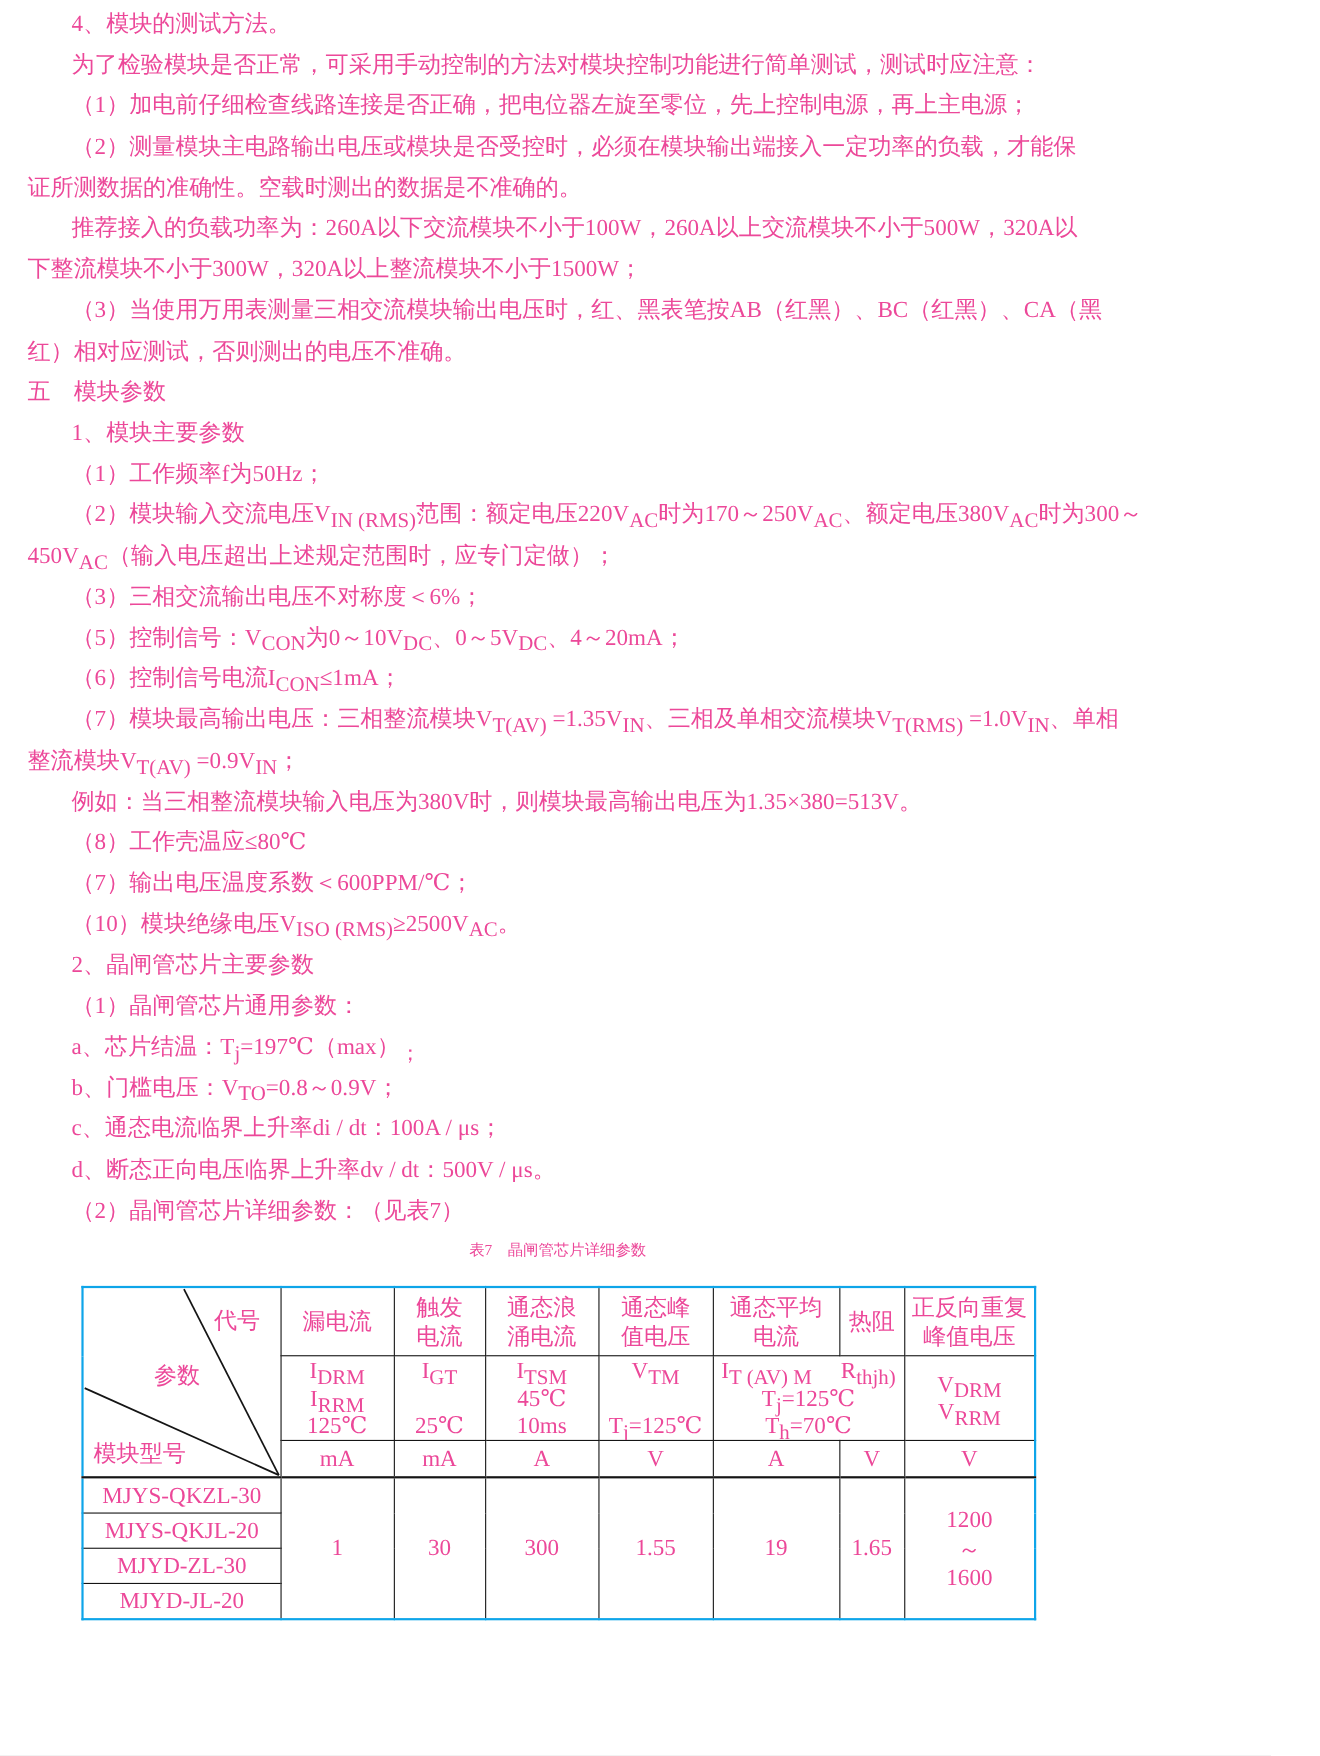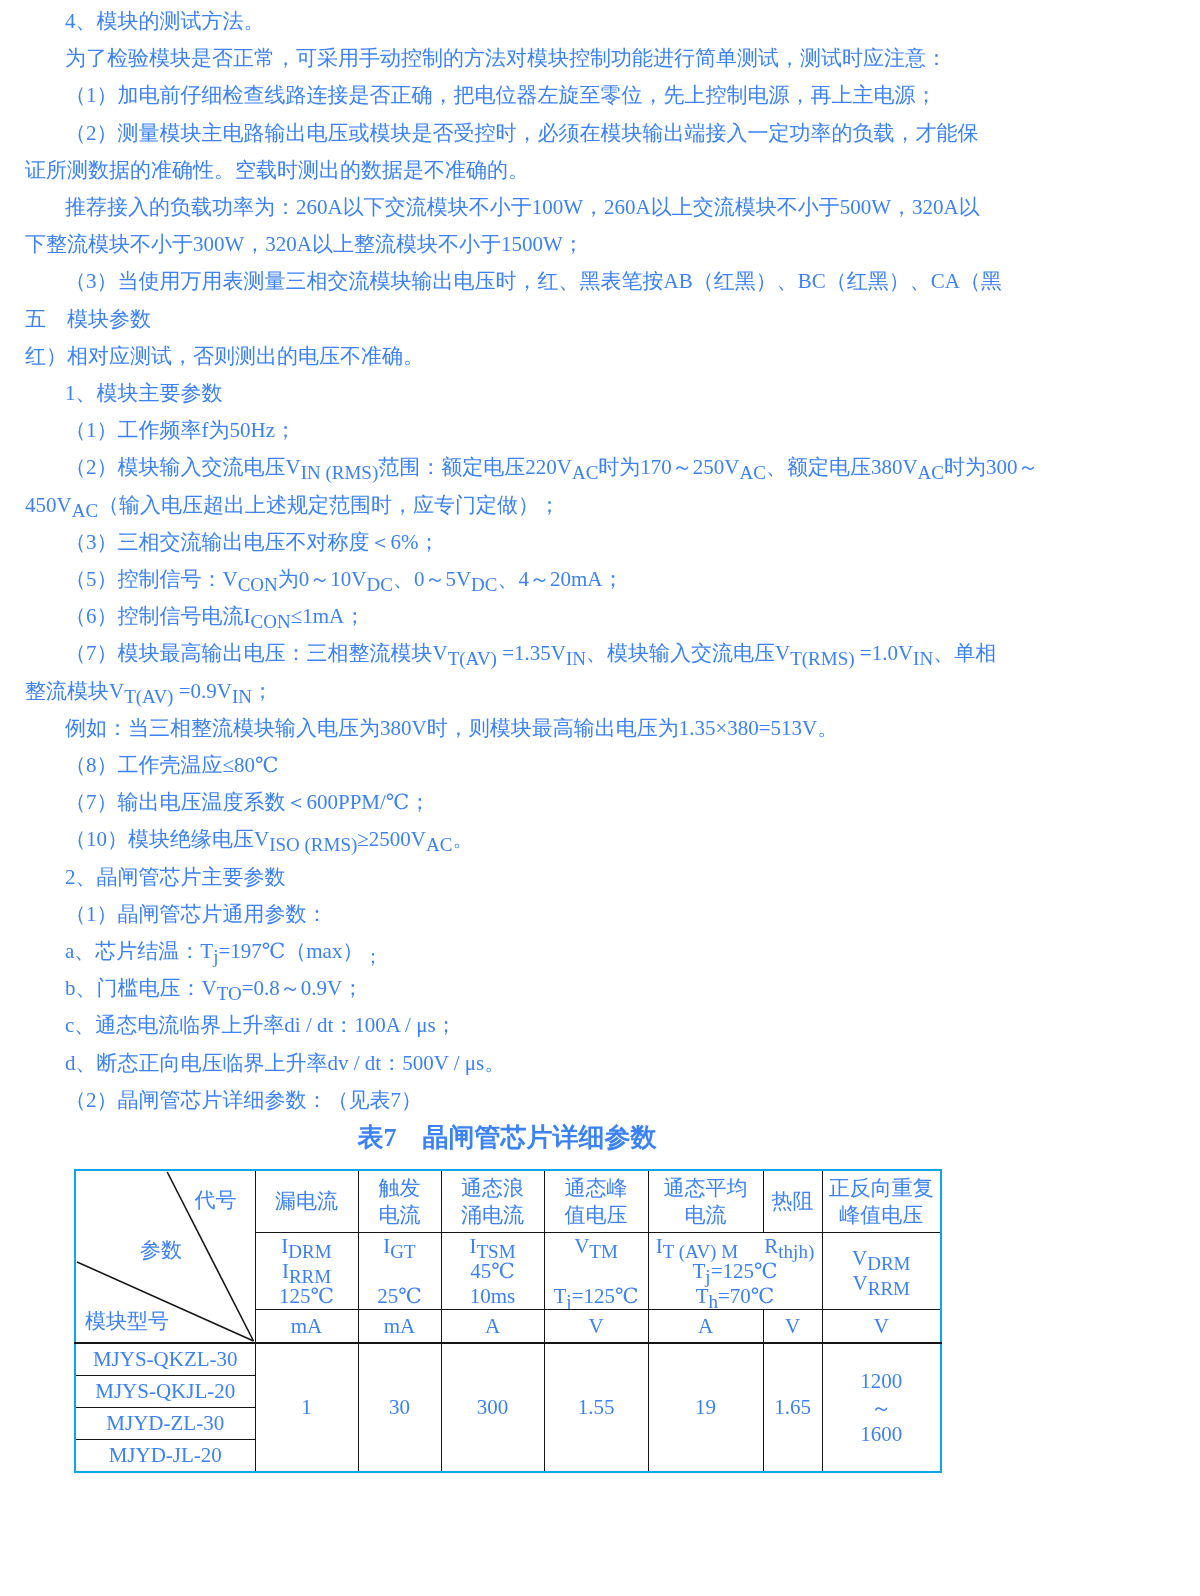--- a/index.html
+++ b/index.html
@@ -3,38 +3,37 @@
 <meta charset="utf-8">
 <style>
   html,body{margin:0;padding:0;background:#e8e8e8;}
   .page{
     position:relative;
     width:1200px;height:1596px;
     background:#ffffff;
     margin:0 auto;
     overflow:hidden;
     font-family:"Liberation Serif","DejaVu Serif",serif;
-    color:#3b82f6;
+    color:#ec4899;
   }
   .body-text{
     padding:3px 25px 0 25px;
     font-size:21px;
     line-height:37.2px;
   }
   .tl{white-space:nowrap;}
   .tl.ind{padding-left:40px;}
   sub{font-size:19px;line-height:0;}
   .tcaption{
     width:866px;
     margin-left:74px;
     text-align:center;
-    font-size:26px;
+    font-size:14px;
     line-height:37px;
     white-space:nowrap;
-    font-weight:bold;
   }
   table.t7{
     border-collapse:collapse;
     table-layout:fixed;
     width:866px;
     margin-left:74px;
     margin-top:13px;
     border:2px solid #0ea5e9;
   }
   table.t7 td{
@@ -63,30 +62,30 @@
 
   <div class="body-text">
       <div class="tl ind"><span>4、模块的测试方法。</span></div>
       <div class="tl ind"><span>为了检验模块是否正常，可采用手动控制的方法对模块控制功能进行简单测试，测试时应注意：</span></div>
       <div class="tl ind"><span>（1）加电前仔细检查线路连接是否正确，把电位器左旋至零位，先上控制电源，再上主电源；</span></div>
       <div class="tl ind"><span>（2）测量模块主电路输出电压或模块是否受控时，必须在模块输出端接入一定功率的负载，才能保</span></div>
       <div class="tl"><span>证所测数据的准确性。空载时测出的数据是不准确的。</span></div>
       <div class="tl ind"><span>推荐接入的负载功率为：260A以下交流模块不小于100W，260A以上交流模块不小于500W，320A以</span></div>
       <div class="tl"><span>下整流模块不小于300W，320A以上整流模块不小于1500W；</span></div>
       <div class="tl ind"><span>（3）当使用万用表测量三相交流模块输出电压时，红、黑表笔按AB（红黑）、BC（红黑）、CA（黑</span></div>
+      <div class="tl"><span>红）相对应测试，否则测出的电压不准确。</span></div>
       <div class="tl"><span>五　模块参数</span></div>
-      <div class="tl"><span>红）相对应测试，否则测出的电压不准确。</span></div>
       <div class="tl ind"><span>1、模块主要参数</span></div>
       <div class="tl ind"><span>（1）工作频率f为50Hz；</span></div>
       <div class="tl ind"><span>（2）模块输入交流电压V</span><sub>IN (RMS)</sub><span>范围：额定电压220V</span><sub>AC</sub><span>时为170～250V</span><sub>AC</sub><span>、额定电压380V</span><sub>AC</sub><span>时为300～</span></div>
       <div class="tl"><span>450V</span><sub>AC</sub><span>（输入电压超出上述规定范围时，应专门定做）；</span></div>
       <div class="tl ind"><span>（3）三相交流输出电压不对称度＜6%；</span></div>
       <div class="tl ind"><span>（5）控制信号：V</span><sub>CON</sub><span>为0～10V</span><sub>DC</sub><span>、0～5V</span><sub>DC</sub><span>、4～20mA；</span></div>
       <div class="tl ind"><span>（6）控制信号电流I</span><sub>CON</sub><span>≤1mA；</span></div>
-      <div class="tl ind"><span>（7）模块最高输出电压：三相整流模块V</span><sub>T(AV)</sub><span> =1.35V</span><sub>IN</sub><span>、模块输入交流电压V</span><sub>T(RMS)</sub><span> =1.0V</span><sub>IN</sub><span>、单相</span></div>
+      <div class="tl ind"><span>（7）模块最高输出电压：三相整流模块V</span><sub>T(AV)</sub><span> =1.35V</span><sub>IN</sub><span>、三相及单相交流模块V</span><sub>T(RMS)</sub><span> =1.0V</span><sub>IN</sub><span>、单相</span></div>
       <div class="tl"><span>整流模块V</span><sub>T(AV)</sub><span> =0.9V</span><sub>IN</sub><span>；</span></div>
       <div class="tl ind"><span>例如：当三相整流模块输入电压为380V时，则模块最高输出电压为1.35×380=513V。</span></div>
       <div class="tl ind"><span>（8）工作壳温应≤80℃</span></div>
       <div class="tl ind"><span>（7）输出电压温度系数＜600PPM/℃；</span></div>
       <div class="tl ind"><span>（10）模块绝缘电压V</span><sub>ISO (RMS)</sub><span>≥2500V</span><sub>AC</sub><span>。</span></div>
       <div class="tl ind"><span>2、晶闸管芯片主要参数</span></div>
       <div class="tl ind"><span>（1）晶闸管芯片通用参数：</span></div>
       <div class="tl ind"><span>a、芯片结温：T</span><sub>j</sub><span>=197℃（max）</span><sub>；</sub></div>
       <div class="tl ind"><span>b、门槛电压：V</span><sub>TO</sub><span>=0.8～0.9V；</span></div>
       <div class="tl ind"><span>c、通态电流临界上升率di / dt：100A / μs；</span></div>

